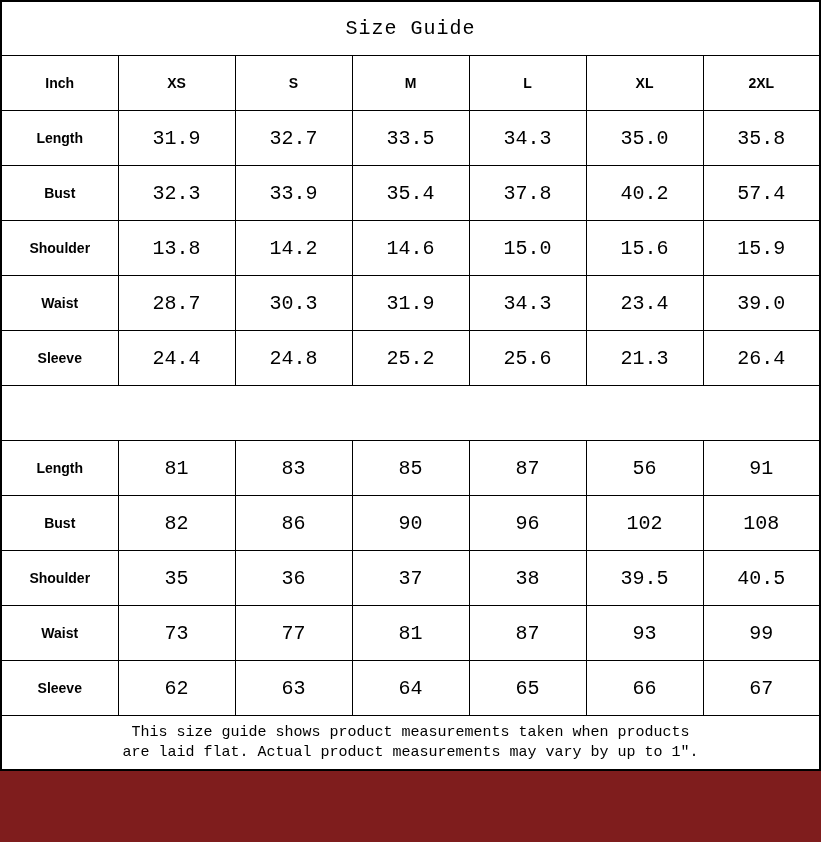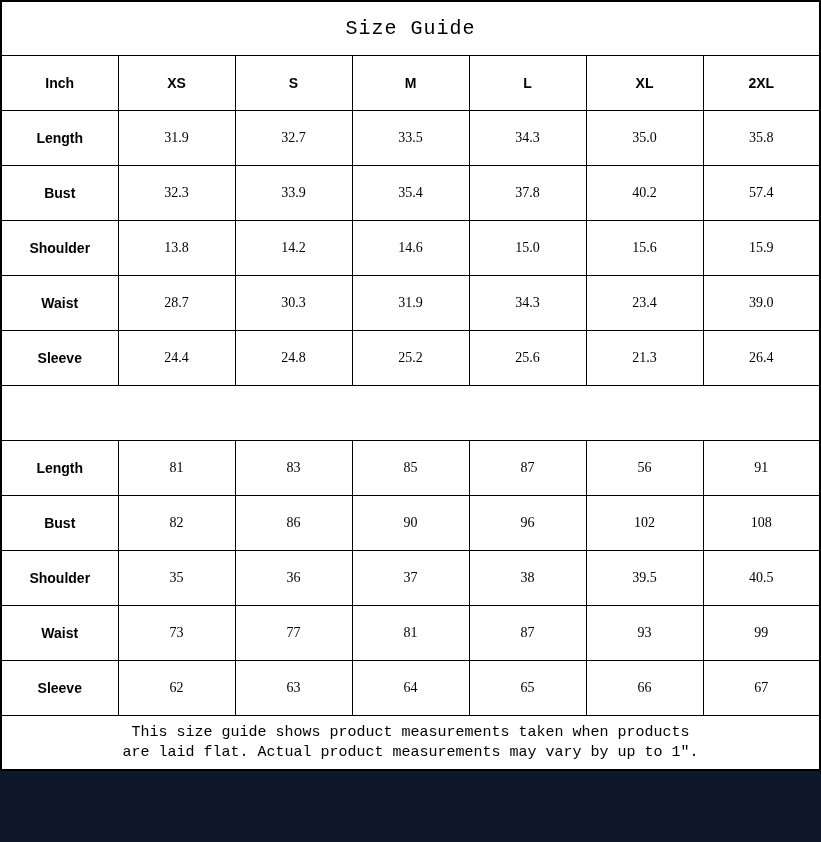--- a/index.html
+++ b/index.html
@@ -3,21 +3,21 @@
 <meta charset="utf-8">
 <style>
   html, body {
     margin: 0;
     padding: 0;
     background: #ffffff;
   }
   .page {
     width: 821px;
     height: 842px;
-    background: #0f172a;
+    background: #7f1d1d;
     box-sizing: border-box;
   }
   table.size-guide {
     border-collapse: collapse;
     table-layout: fixed;
     width: 819px;
     margin: 0;
     border: 2px solid #000000;
     color: #000000;
     background: #ffffff;
@@ -36,22 +36,22 @@
     font-weight: normal;
     letter-spacing: 1px;
   }
   td.header-cell, td.label-cell {
     font-family: "Liberation Sans", sans-serif;
     font-size: 14px;
     font-weight: bold;
     height: 54px;
   }
   td.value-cell {
-    font-family: Liberation Serif, serif;
-    font-size: 14px;
+    font-family: Liberation Mono, monospace;
+    font-size: 20px;
     font-weight: normal;
     height: 54px;
   }
   td.gap-cell {
     height: 54px;
   }
   td.footer-cell {
     height: 53px;
     font-family: "Liberation Mono", "DejaVu Sans Mono", monospace;
     font-size: 15px;

